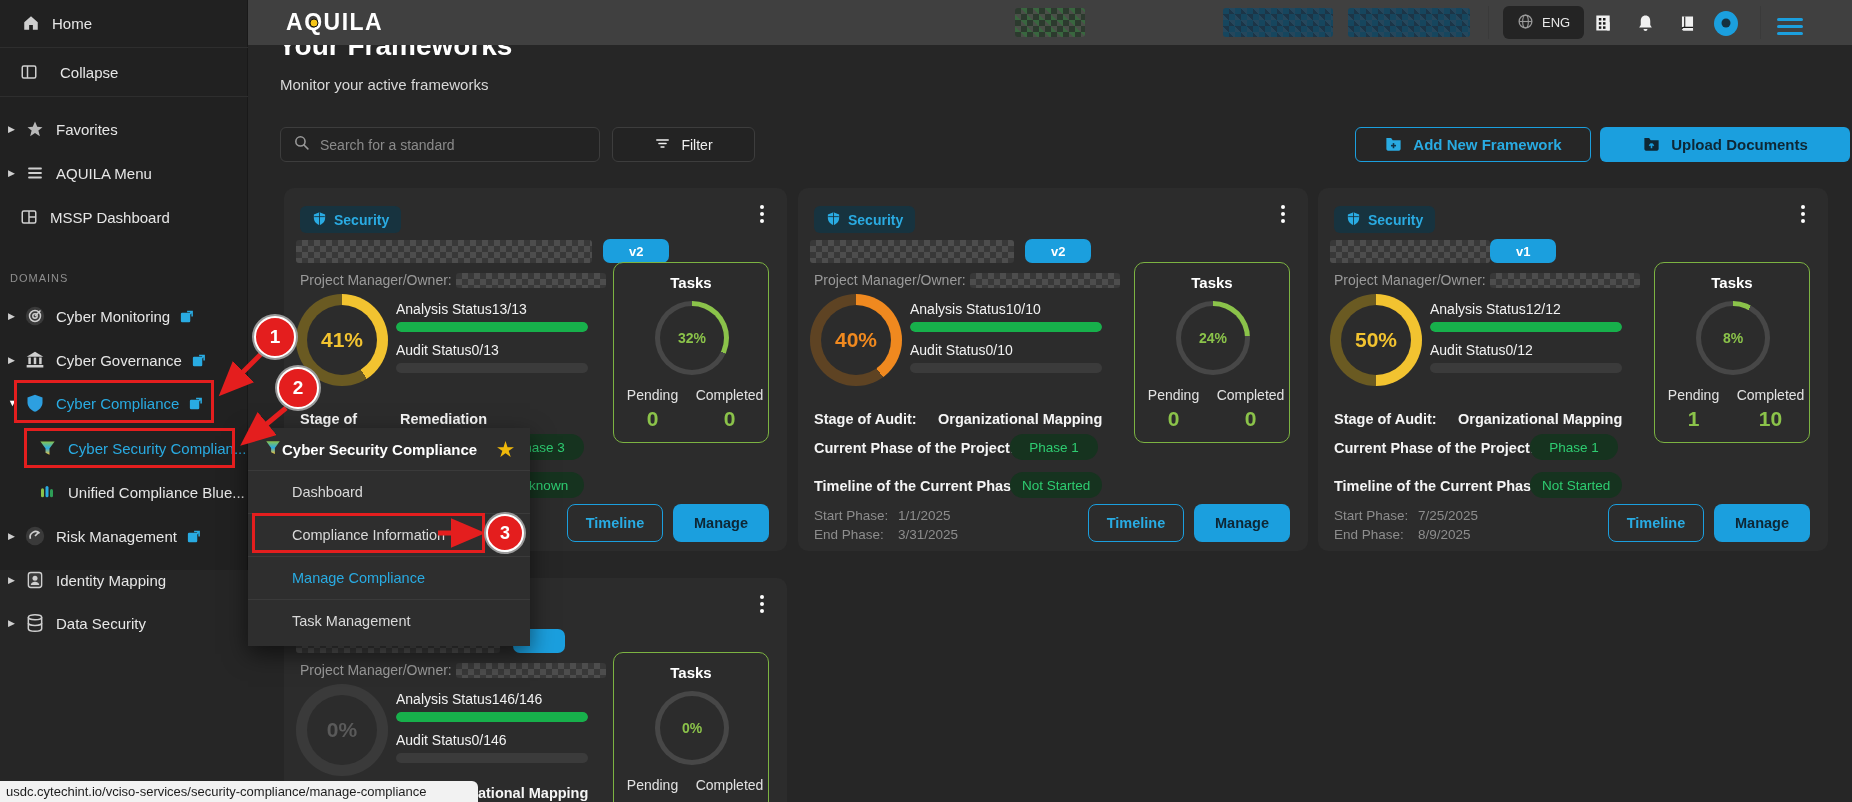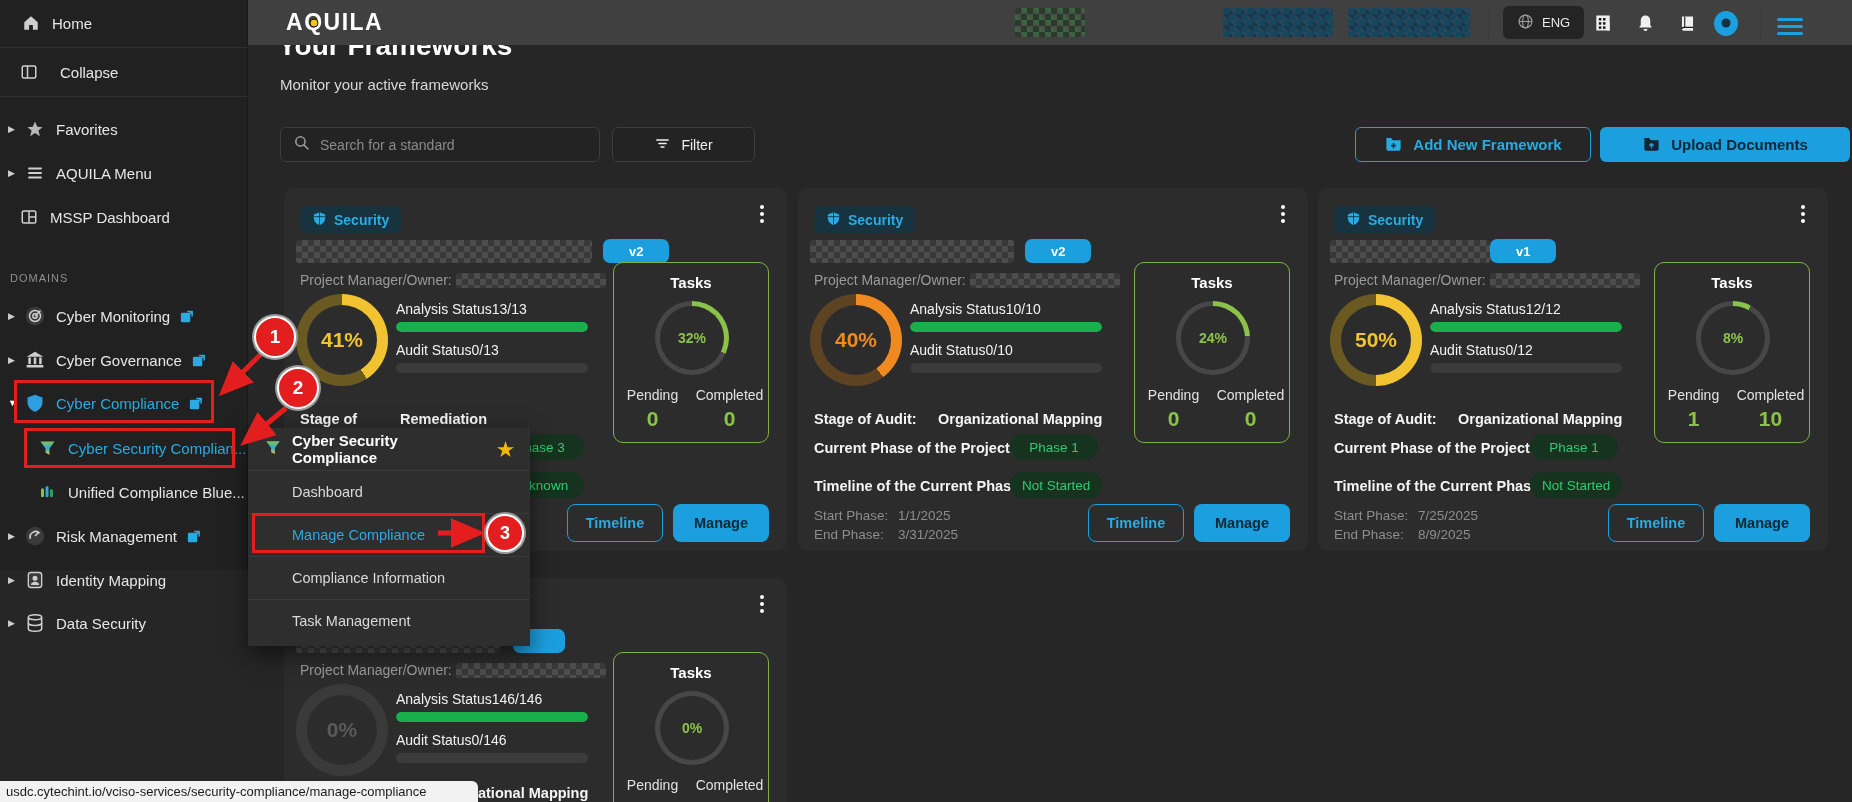--- a/index.html
+++ b/index.html
@@ -90,21 +90,21 @@
   .tasks .donut { position:absolute; left:41px; top:38px; width:74px; height:74px; }
   .tasks .donut .hole { inset:5px; }
   .tasks .donut-text { font-size:14px; }
   .t-labels, .t-values { position:absolute; width:100%; display:flex; }
   .t-labels { top:124px; font-size:14px; color:#e2e2e2; }
   .t-values { top:144px; font-size:21px; font-weight:bold; color:#8bc34a; }
   .t-labels span, .t-values span { flex:1; text-align:center; }
 
   
   .ctx-menu { position:absolute; left:248px; top:428px; width:282px; height:218px; background:#2e2e2e; box-shadow:0 8px 22px rgba(0,0,0,.55); z-index:40; }
-  .ctx-head { height:42px; display:flex; align-items:center; padding:0 16px; gap:10px; font-size:15px; font-weight:bold; color:#fff; }
+  .ctx-head { height:42px; display:flex; align-items:center; padding:0 16px; font-size:15px; font-weight:bold; color:#fff; }
   .ctx-star { margin-left:auto; color:#f0b90b; font-size:19px; }
   .ctx-item { height:43px; display:flex; align-items:center; padding-left:44px; font-size:14.5px; color:#d9d9d9; border-top:1px solid #3a3a3a; cursor:pointer; }
   .ctx-item.hl { color:#29abe2; }
 
   
   .rbox { position:absolute; border:3px solid #e41e1e; z-index:60; pointer-events:none; }
   .rbox1 { left:14px; top:380px; width:200px; height:43px; }
   .rbox2 { left:24px; top:428px; width:211px; height:40px; }
   .rbox3 { left:252px; top:513px; width:233px; height:40px; }
   .rcircle { position:absolute; background:#e41e1e; border:2px solid #fff; box-shadow:0 0 0 2px #9a9a9a; border-radius:50%; color:#fff; font-weight:bold; display:flex; align-items:center; justify-content:center; z-index:70; pointer-events:none; }
@@ -683,22 +683,22 @@
                 <stop offset="1" stop-color="#f2c330"></stop>
               </linearGradient>
             </defs>
             <path d="M3 3 H21 L14.5 12 V20 L9.5 17.5 V12 Z" fill="url(#fg2)"></path>
           </svg>
       </span>
       <span>Cyber Security Compliance</span>
       <span class="ctx-star">★</span>
     </div>
     <div class="ctx-item">Dashboard</div>
+    <div class="ctx-item">Compliance Information</div>
     <div class="ctx-item hl">Manage Compliance</div>
-    <div class="ctx-item">Compliance Information</div>
     <div class="ctx-item">Task Management</div>
   </div>
 
   <div class="rbox rbox1"></div>
   <div class="rbox rbox2"></div>
   <div class="rbox rbox3"></div>
   <svg class="overlay-svg" width="1852" height="802">
     <defs>
       <marker id="ah" markerWidth="8" markerHeight="8" refX="5.5" refY="3" orient="auto">
         <path d="M0,0 L7,3 L0,6 Z" fill="#e41e1e"></path>

